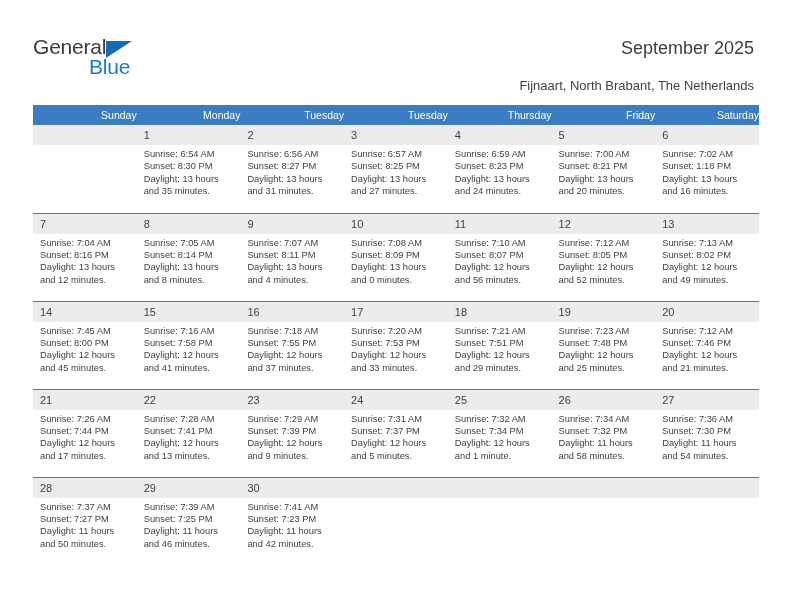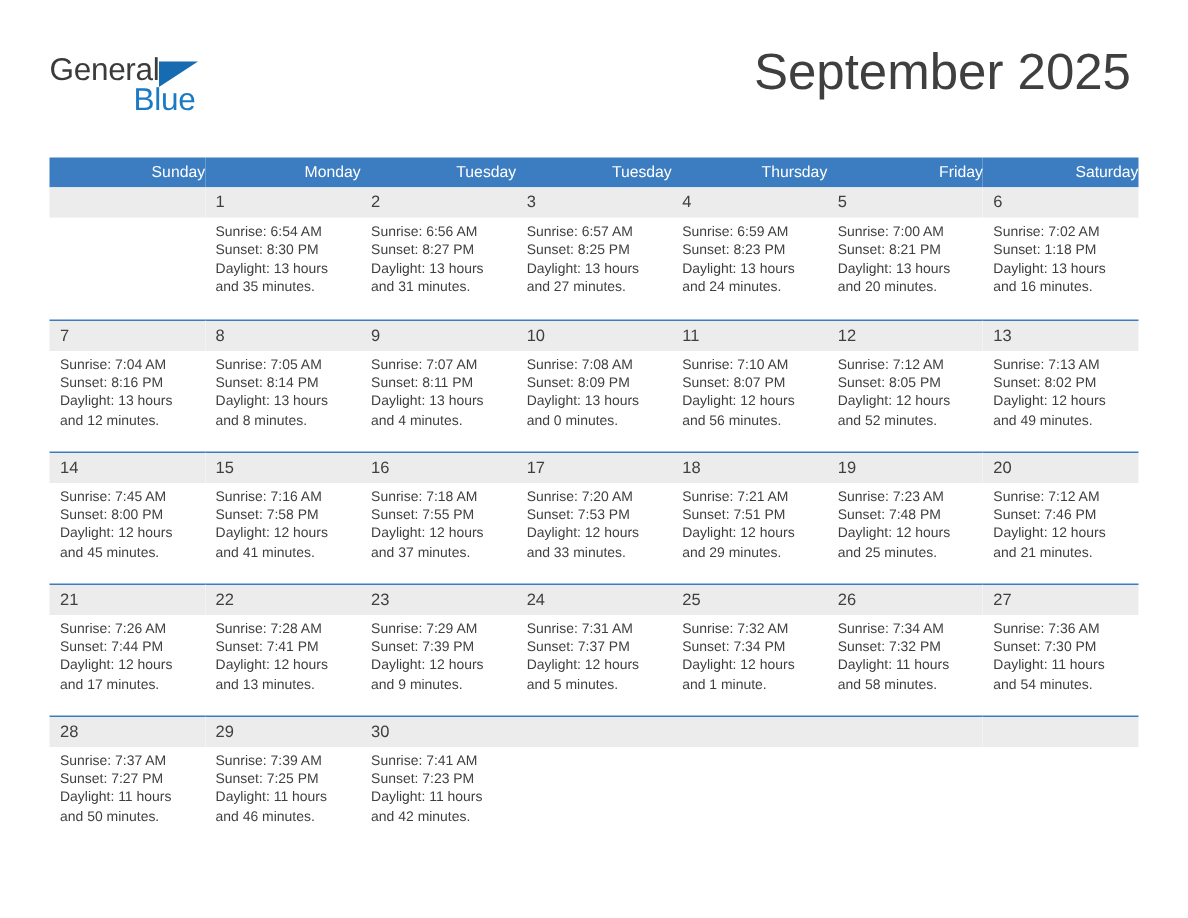--- a/index.html
+++ b/index.html
@@ -54,21 +54,21 @@
     font-size: 21px;
     color: #1b7ac4;
     letter-spacing: -0.2px;
     line-height: 22px;
     text-align: right;
   }
   .title {
     position: absolute;
     right: 38px;
     top: 33px;
-    font-size: 34px;
+    font-size: 18px;
     color: #3f3f3f;
     font-weight: normal;
     text-align: right;
     line-height: 30px;
     white-space: nowrap;
   }
   .subtitle {
     position: absolute;
     right: 38px;
     top: 78px;
@@ -135,20 +135,21 @@
 
   <div class="top">
 
     <div class="logo">
       <span class="logo-general">General</span>
       <span class="logo-tri"></span>
       <span class="logo-blue">Blue</span>
     </div>
 
     <div class="title">September 2025</div>
+    <div class="subtitle">Fijnaart, North Brabant, The Netherlands</div>
 
   </div>
 
   <table class="cal">
     <thead>
       <tr>
         <th>Sunday</th>
         <th>Monday</th>
         <th>Tuesday</th>
         <th>Tuesday</th>

